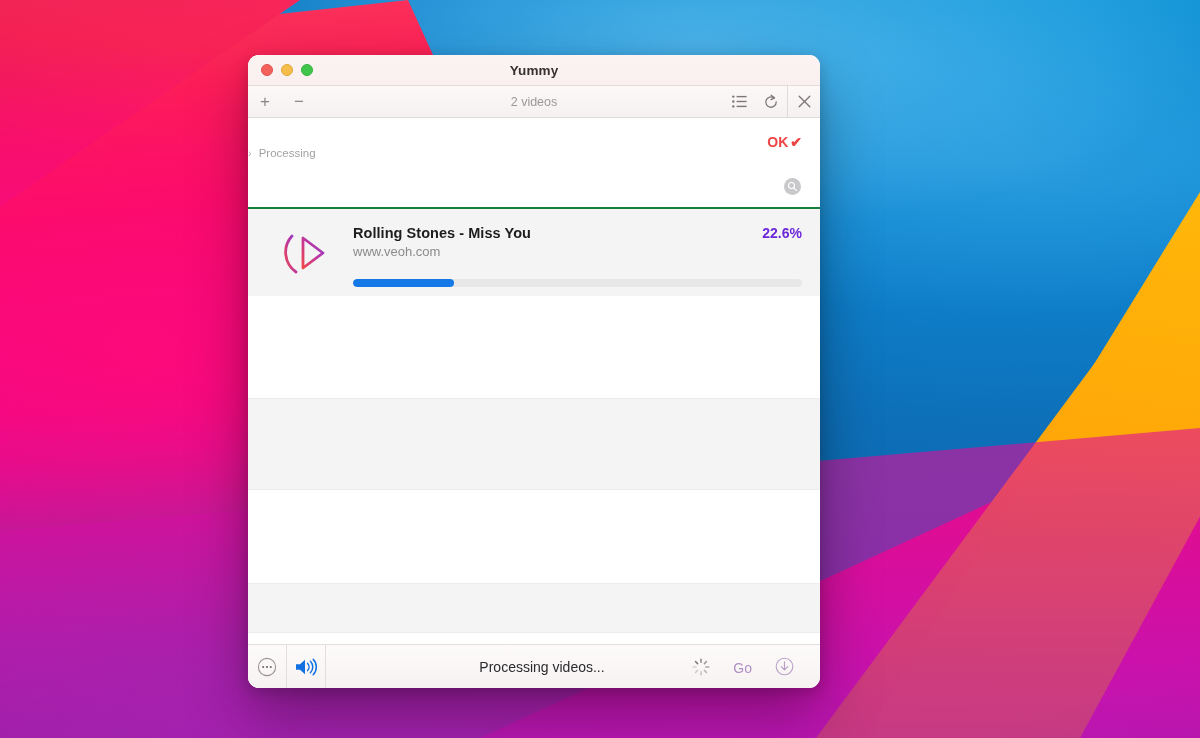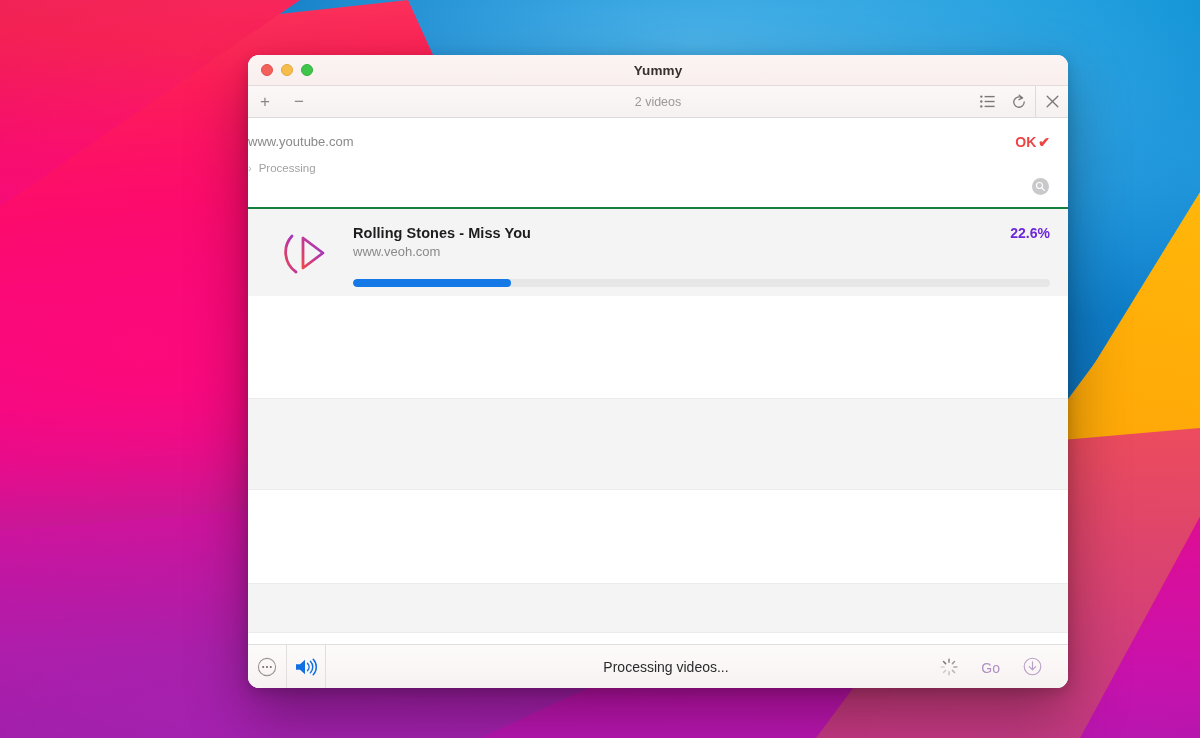--- a/index.html
+++ b/index.html
@@ -80,21 +80,21 @@
   .wp-bottom {
     background:linear-gradient(180deg, rgba(255,60,80,0) 0%, rgba(243,7,140,0.55) 45%, rgba(180,25,175,0.75) 100%);
     clip-path: polygon(0% 72%, 100% 58%, 100% 100%, 0% 100%);
   }
   .wp-vignette {
     background:radial-gradient(120% 90% at 50% 55%, rgba(0,0,0,0) 55%, rgba(0,0,0,0.10) 100%);
   }
 
   
   #window {
-    position:absolute; left:248px; top:55px; width:820px; height:633px;
+    position:absolute; left:248px; top:55px; width:572px; height:633px;
     border-radius:11px; overflow:hidden;
     box-shadow:0 26px 60px rgba(0,0,0,0.34), 0 4px 14px rgba(0,0,0,0.18);
     display:flex; flex-direction:column;
     background:#ffffff;
   }
   
   .titlebar {
     height:31px; flex:0 0 31px;
     background:linear-gradient(180deg,#fcf4f3 0%, #f8efee 100%);
     border-bottom:1px solid #e3dcdb;
@@ -251,21 +251,20 @@
             <path d="M2.2 2.2 L12.8 12.8 M12.8 2.2 L2.2 12.8" stroke="#7d7877" stroke-width="1.35" stroke-linecap="round"></path>
           </svg>
         </div>
       </div>
     </div>
 
     <div class="list">
 
       <div class="row white" style="height:89px;">
         <div class="row-body">
-          <div class="row-url">www.youtube.com</div>
           <div class="disclosure">
             <span class="chev">›</span>
             <span>Processing</span>
           </div>
           <div class="row-status ok">
             <span>OK</span><span class="ok-check">✔</span>
           </div>
           <div class="search-circle">
             <svg width="11" height="11" viewBox="0 0 11 11">
               <circle cx="4.5" cy="4.5" r="3" fill="none" stroke="#ffffff" stroke-width="1.1"></circle>

